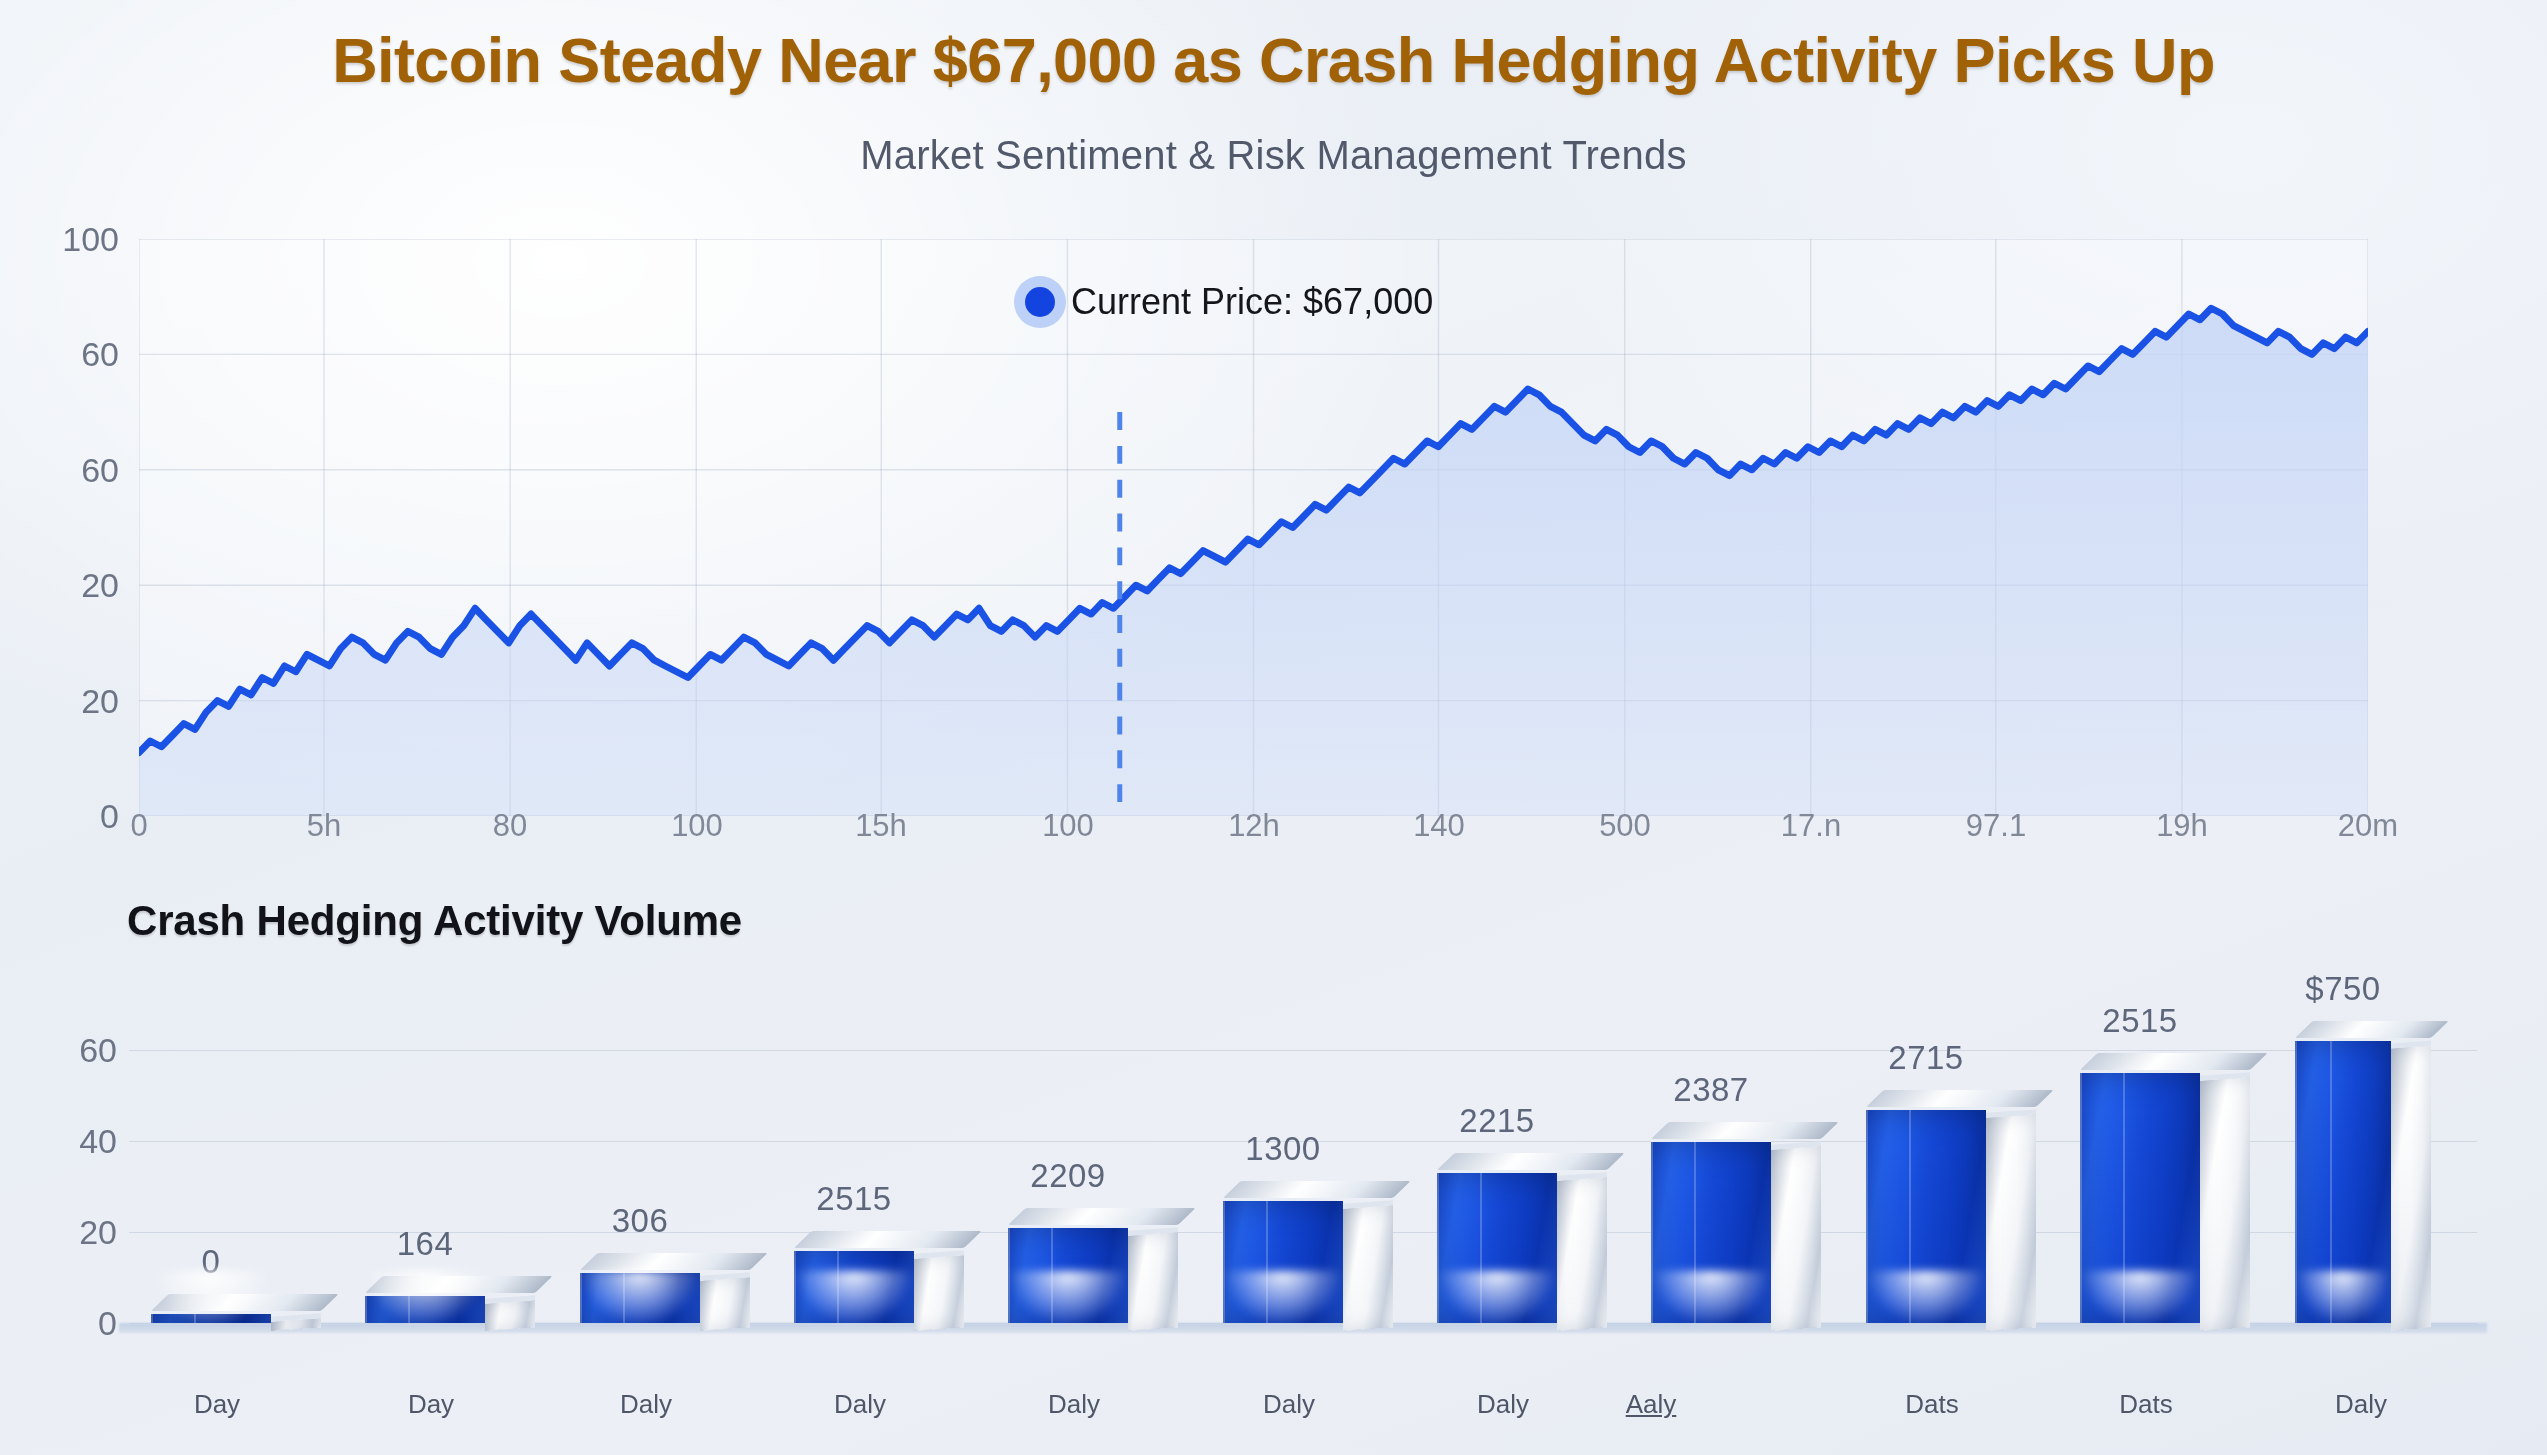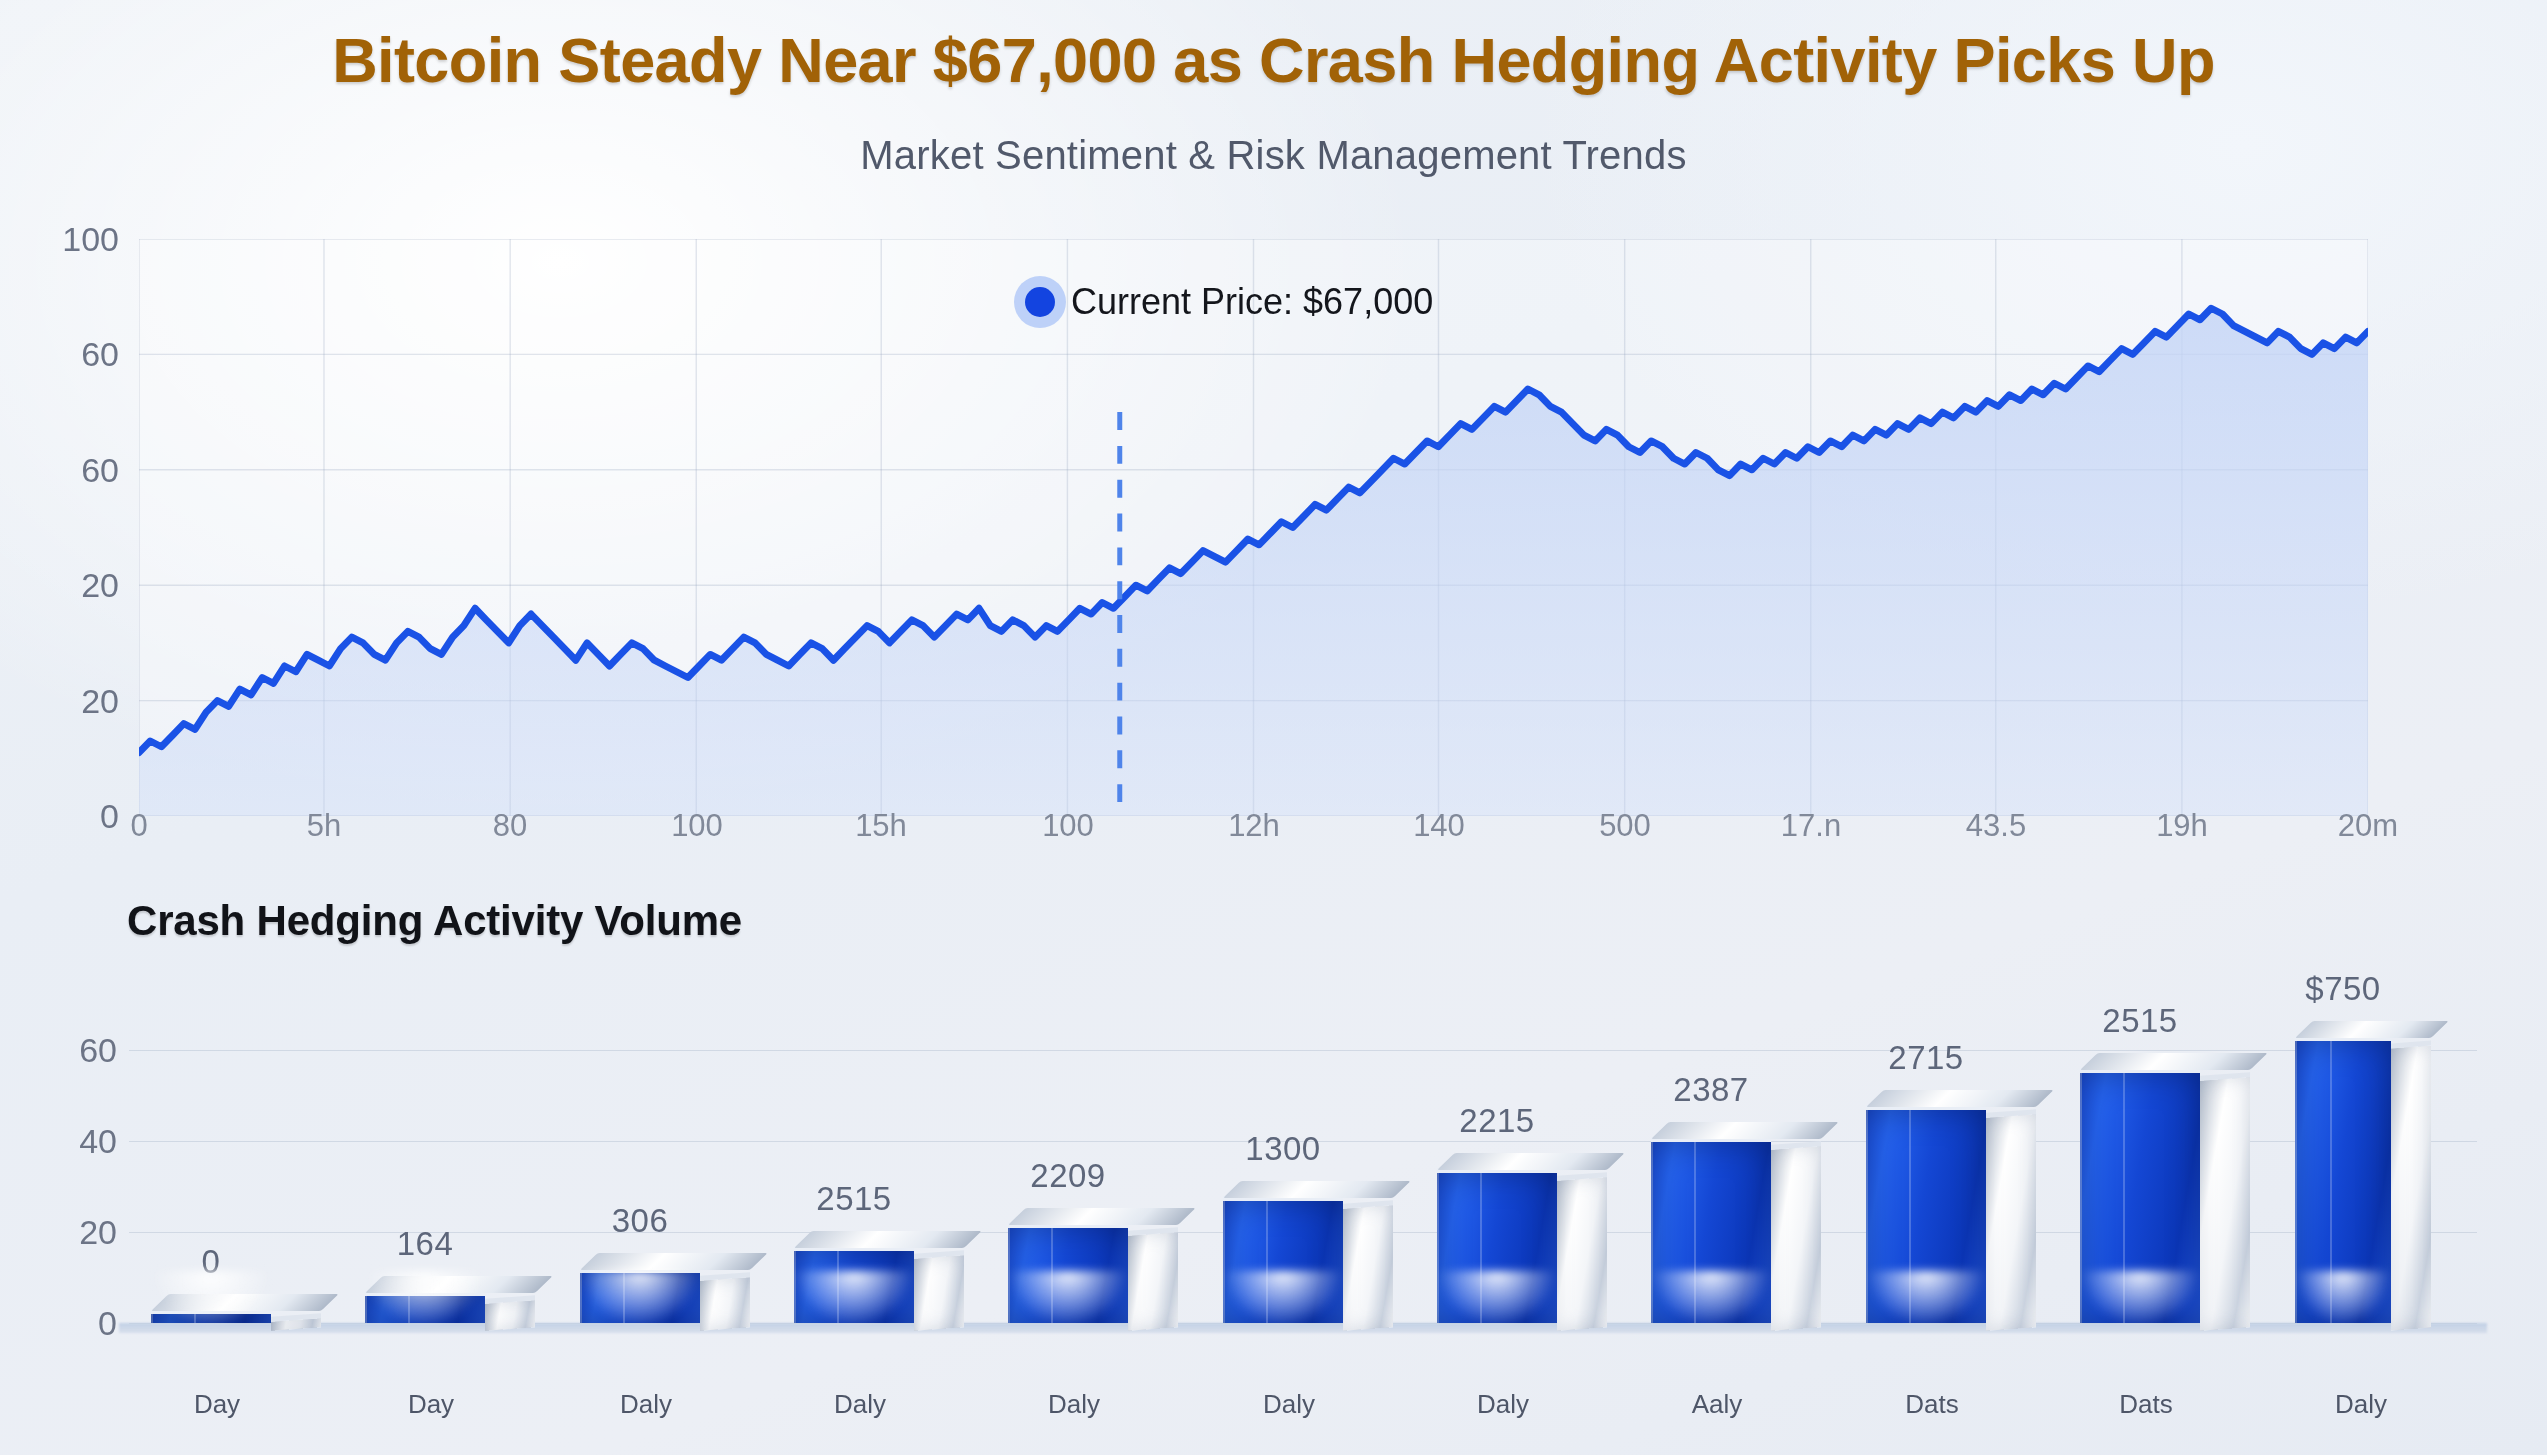--- a/index.html
+++ b/index.html
@@ -258,28 +258,28 @@
 <div class="xlab" style="left: 139px;">0</div>
     <div class="xlab" style="left: 324px;">5h</div>
     <div class="xlab" style="left: 510px;">80</div>
     <div class="xlab" style="left: 697px;">100</div>
     <div class="xlab" style="left: 881px;">15h</div>
     <div class="xlab" style="left: 1068px;">100</div>
     <div class="xlab" style="left: 1254px;">12h</div>
     <div class="xlab" style="left: 1439px;">140</div>
     <div class="xlab" style="left: 1625px;">500</div>
     <div class="xlab" style="left: 1811px;">17.n</div>
-    <div class="xlab" style="left: 1996px;">43.5</div>
+    <div class="xlab" style="left: 1996px;">97.1</div>
     <div class="xlab" style="left: 2182px;">19h</div>
     <div class="xlab" style="left: 2368px;">20m</div>
     <div class="bxlab" style="left: 217px;">Day</div>
     <div class="bxlab" style="left: 431px;">Day</div>
     <div class="bxlab" style="left: 646px;">Daly</div>
     <div class="bxlab" style="left: 860px;">Daly</div>
     <div class="bxlab" style="left: 1074px;">Daly</div>
     <div class="bxlab" style="left: 1289px;">Daly</div>
     <div class="bxlab" style="left: 1503px;">Daly</div>
-    <div class="bxlab" style="left: 1717px;">Aaly</div>
+    <div class="bxlab" style="left: 1651px; text-decoration: underline;">Aaly</div>
     <div class="bxlab" style="left: 1932px;">Dats</div>
     <div class="bxlab" style="left: 2146px;">Dats</div>
     <div class="bxlab" style="left: 2361px;">Daly</div>
   </div>
 
 
 </body></html>

